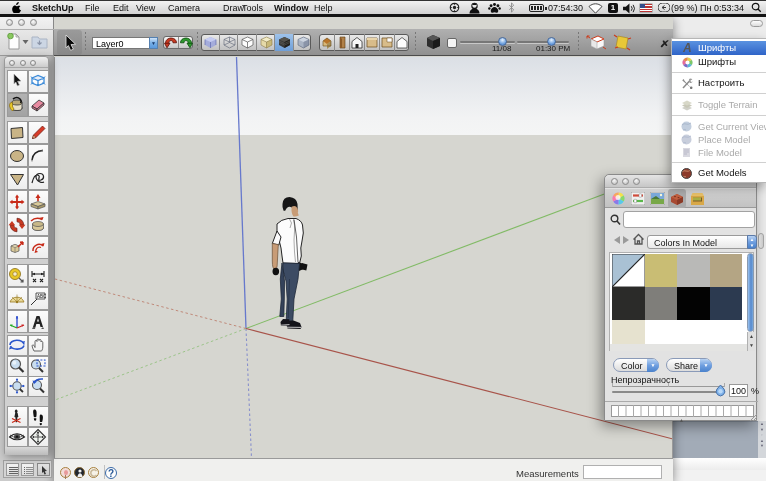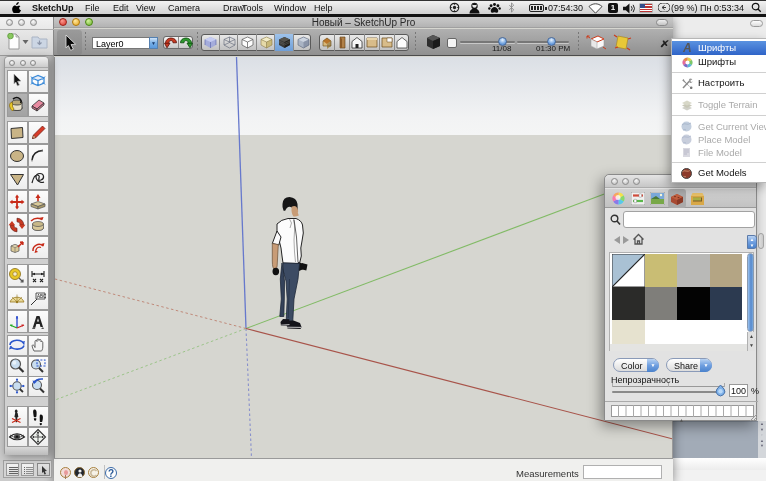--- a/index.html
+++ b/index.html
@@ -17,27 +17,20 @@
     <div class="abs" style="left:77px;top:4px;width:13px;height:7px;border:1px solid #9a9a9a;border-radius:4px;background:linear-gradient(#fdfdfd,#dcdcdc);"></div>
     <div class="abs" style="left:84.5px;top:217px;width:6px;height:16px;border:1px solid #a8a8a8;border-radius:4px;background:linear-gradient(90deg,#f4f4f4,#d0d0d0);"></div>
     <div class="abs" style="left:0;top:405px;width:85px;height:37px;background:#a2abb7;border-top:1px solid #8b94a1;"></div>
     <div class="abs" style="left:85px;top:405px;width:8px;height:37px;background:#d4d7db;font-size:4px;color:#667;text-align:center;line-height:5.5px;">▲<br>▼<br>◦<br>▲<br>▼</div>
     <div class="abs" style="left:0;top:442px;width:93px;height:12px;background:linear-gradient(#ffffff,#ececec);"></div>
     <div class="abs" style="left:0;top:454px;width:93px;height:27px;background:#f2f2f2;"></div>
   </div>
 
   <div class="abs" id="suwin" style="left:54px;top:16px;width:619px;height:465px;background:#d6d6d0;box-shadow:0 3px 10px rgba(0,0,0,.45);">
 
-    <div class="abs" style="left:0;top:0;width:619px;height:12px;background:linear-gradient(#cccccc,#b3b3b3);border-bottom:1px solid #a0a0a0;">
-      <div class="abs" style="left:5px;top:2px;width:8px;height:8px;border-radius:50%;background:radial-gradient(circle at 35% 30%,#ff9a90,#d2362a);border:1px solid #a02018;"></div>
-      <div class="abs" style="left:17.5px;top:2px;width:8px;height:8px;border-radius:50%;background:radial-gradient(circle at 35% 30%,#ffe9a0,#e8a722);border:1px solid #b07808;"></div>
-      <div class="abs" style="left:31px;top:2px;width:8px;height:8px;border-radius:50%;background:radial-gradient(circle at 35% 30%,#d2f29a,#6fb233);border:1px solid #4a8812;"></div>
-      <div class="abs" style="left:0;width:619px;top:1px;text-align:center;font-size:10px;color:#2a2a2a;">Новый – SketchUp Pro</div>
-      <div class="abs" style="left:602px;top:3px;width:12px;height:7px;border:1px solid #8a8a8a;border-radius:4px;background:linear-gradient(#efefef,#c4c4c4);"></div>
-    </div>
 
     <div class="abs" id="toolbar" style="left:0;top:13px;width:619px;height:27px;background:linear-gradient(#b0b0b0,#909090);border-bottom:1px solid #4c4c4c;">
 
       <div class="abs" style="left:3px;top:1px;width:25px;height:25px;background:linear-gradient(#9a9a9a,#888888);border-radius:3px;"></div>
       <svg class="abs" style="left:10px;top:5px;" width="13" height="17" viewBox="0 0 13 17">
           <path d="M2 1 L11.5 10.2 L7 10.6 L9.4 15.2 L6.6 16.4 L4.4 11.6 L2 13.8z" fill="#0a0a0a" stroke="#e8e8e8" stroke-width=".8"></path>
         </svg>
       <div class="abs" style="left:31px;top:3px;width:1px;height:20px;background:repeating-linear-gradient(#777 0 2px,transparent 2px 4px);"></div>
 
       <div class="abs" style="left:38px;top:8px;width:57px;height:12px;background:#fff;border:1px solid #777;border-right:none;font-size:9px;color:#000;padding:1px 0 0 3px;">Layer0</div>
@@ -518,20 +511,21 @@
     <div class="abs" style="left:18px;top:36px;width:132px;height:17px;background:#fff;border:1px solid #a2a2a2;border-radius:3px;"></div>
     <svg class="abs" style="left:8px;top:60px;" width="8" height="10" viewBox="0 0 8 10">
         <path d="M7 1 1 5 7 9z" fill="#9a9a9a"></path>
       </svg>
     <svg class="abs" style="left:17px;top:60px;" width="8" height="10" viewBox="0 0 8 10">
         <path d="M1 1 7 5 1 9z" fill="#9a9a9a"></path>
       </svg>
     <svg class="abs" style="left:27px;top:58px;" width="13" height="13" viewBox="0 0 13 13">
         <path d="M1.5 6.5 6.5 1.5 11.5 6.5 M3 5.5 V11 H10 V5.5 M5.5 11 V8 H7.5 V11" fill="none" stroke="#555" stroke-width="1.3"></path>
       </svg>
+    <div class="abs" style="left:42px;top:59.5px;width:110px;height:14px;background:linear-gradient(#ffffff,#e8e8e8);border:1px solid #9a9a9a;border-radius:3px;font-size:9px;color:#111;padding:2px 0 0 6px;">Colors In Model</div>
     <div class="abs" style="left:142px;top:59.5px;width:10px;height:14px;background:linear-gradient(#b8d2f2,#6f9fe0 50%,#4a82cc);border:1px solid #5a7aaa;border-radius:0 3px 3px 0;">
         <div style="font-size:4.5px;color:#fff;text-align:center;line-height:6px;padding-top:1px;">▲<br>▼</div>
       </div>
 
     <div class="abs" style="left:4px;top:77px;width:145px;height:99px;background:#ffffff;border:1px solid #b0b0b0;"></div>
     <div class="abs" style="left:7px;top:79px;width:32.5px;height:33px;background:#a9c1d4;">
         <svg width="33" height="33" viewBox="0 0 33 33" style="position:absolute;left:0;top:0;">
           <path d="M0 33 L33 0 33 33z" fill="#ffffff"></path>
           <path d="M0 33 L33 0" stroke="#222" stroke-width="1.2"></path>
           <path d="M0 0 H33 V33 H0z" fill="none" stroke="#333" stroke-width="1"></path>
@@ -585,21 +579,21 @@
     <svg class="abs" style="left:12px;top:2px;" width="10" height="11" viewBox="0 0 11 13">
         <path fill="#000" d="M7.6 0c.1 1-.3 1.9-.8 2.5-.6.7-1.5 1.2-2.3 1.1-.1-.9.3-1.8.8-2.4C5.9.5 6.9.1 7.6 0zM10.3 9.6c-.4 1-.6 1.4-1.2 2.2-.8 1.2-1.9 2.2-3 1.6-1-.5-1.6-.5-2.6 0-1.1.6-2-.3-2.8-1.5C-.8 9.6-.4 5.8 1.6 4.6c1-.6 2.1-.3 2.9.1.6.3 1.2.3 1.9 0 .9-.4 2-.7 3.1.2-.9.6-1.5 1.4-1.4 2.6.1 1.4.9 2 2.2 2.1z"></path>
       </svg>
     <div class="abs" style="left:32px;top:2.5px;font-weight:bold;">SketchUp</div>
     <div class="abs" style="left:85px;top:2.5px;">File</div>
     <div class="abs" style="left:113px;top:2.5px;">Edit</div>
     <div class="abs" style="left:136px;top:2.5px;">View</div>
     <div class="abs" style="left:168px;top:2.5px;">Camera</div>
     <div class="abs" style="left:194px;top:2.5px;padding-left:29px;">Draw</div>
     <div class="abs" style="left:242px;top:2.5px;">Tools</div>
-    <div class="abs" style="left:274px;top:2.5px;">Window</div>
+    <div class="abs" style="left:274px;top:2.5px;font-weight:bold;">Window</div>
     <div class="abs" style="left:314px;top:2.5px;">Help</div>
     <svg class="abs" style="left:449px;top:2px;" width="11" height="11" viewBox="0 0 12 12">
         <circle cx="6" cy="6" r="4.6" fill="none" stroke="#222" stroke-width="1.3"></circle>
         <circle cx="6" cy="6" r="1.8" fill="#222"></circle>
         <path d="M6 1.4V3M6 9v1.6M1.4 6H3M9 6h1.6" stroke="#222" stroke-width="1.2"></path>
       </svg>
     <svg class="abs" style="left:468px;top:2px;" width="13" height="12" viewBox="0 0 13 12">
         <circle cx="6.5" cy="4" r="3.2" fill="#111"></circle>
         <path d="M1.5 11.5c0-3 2.2-5 5-5s5 2 5 5z" fill="#111"></path>
         <circle cx="6.5" cy="3.6" r="2.2" fill="#e8e8e8"></circle>

